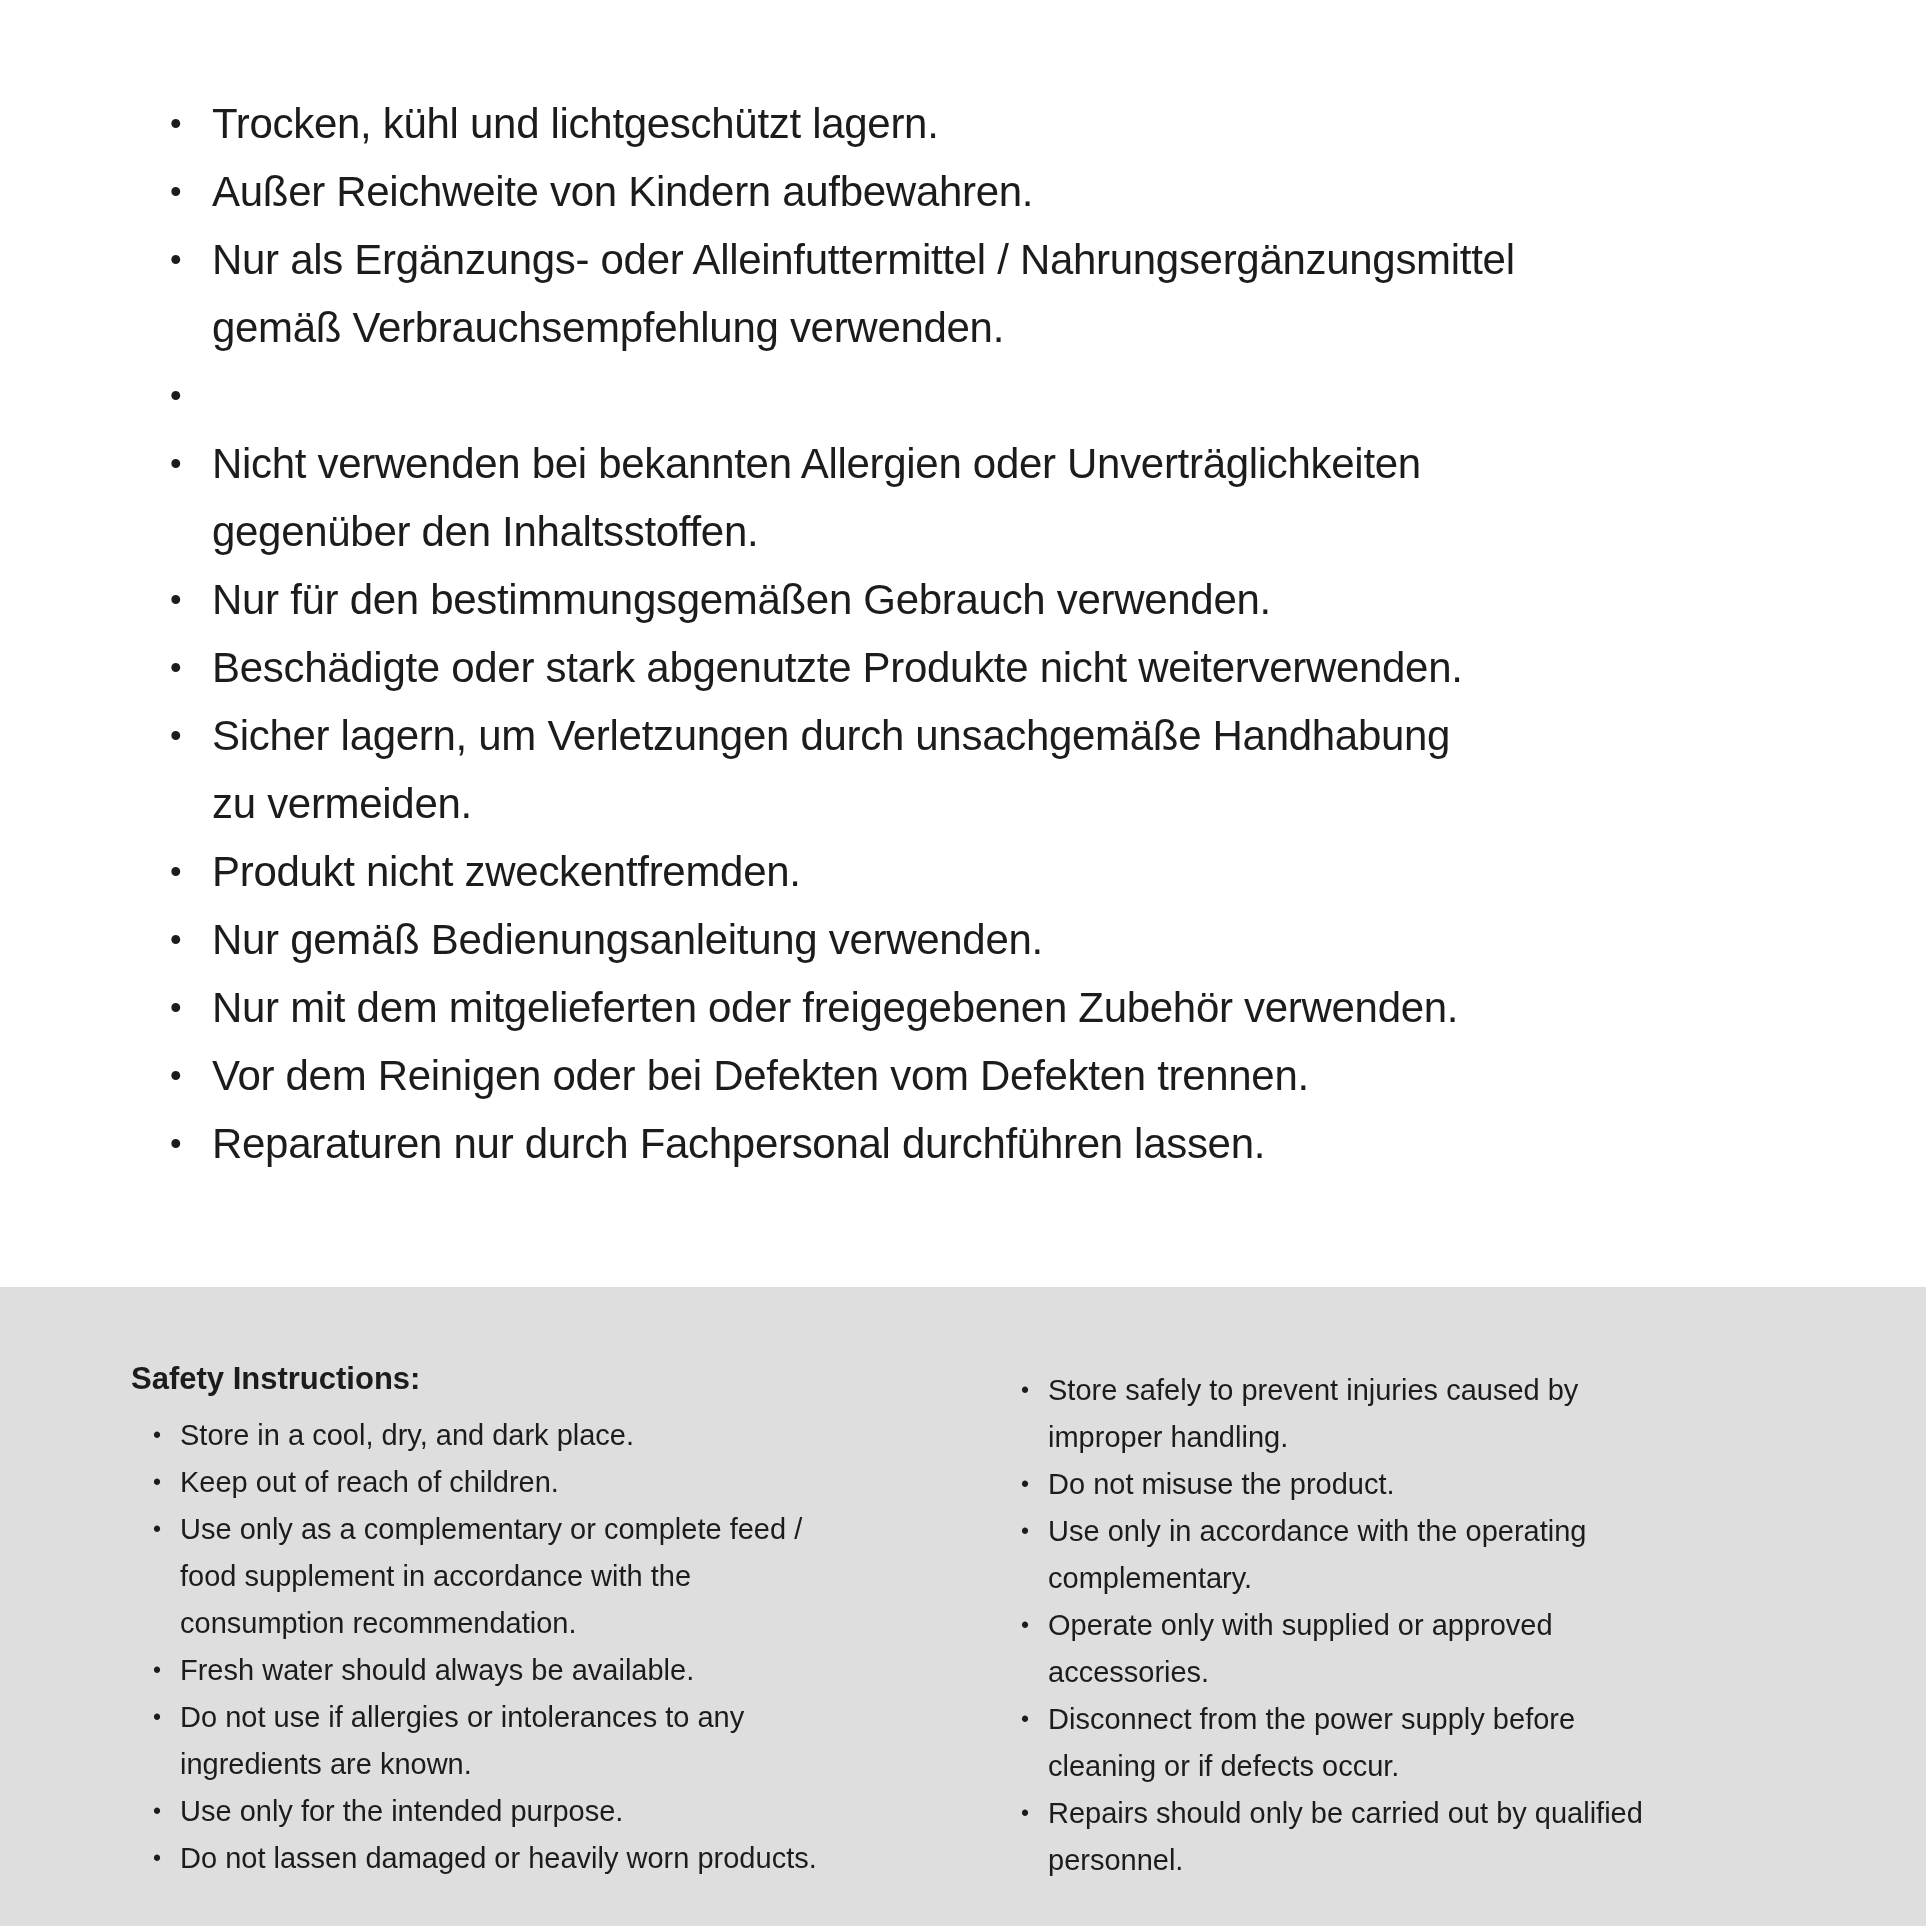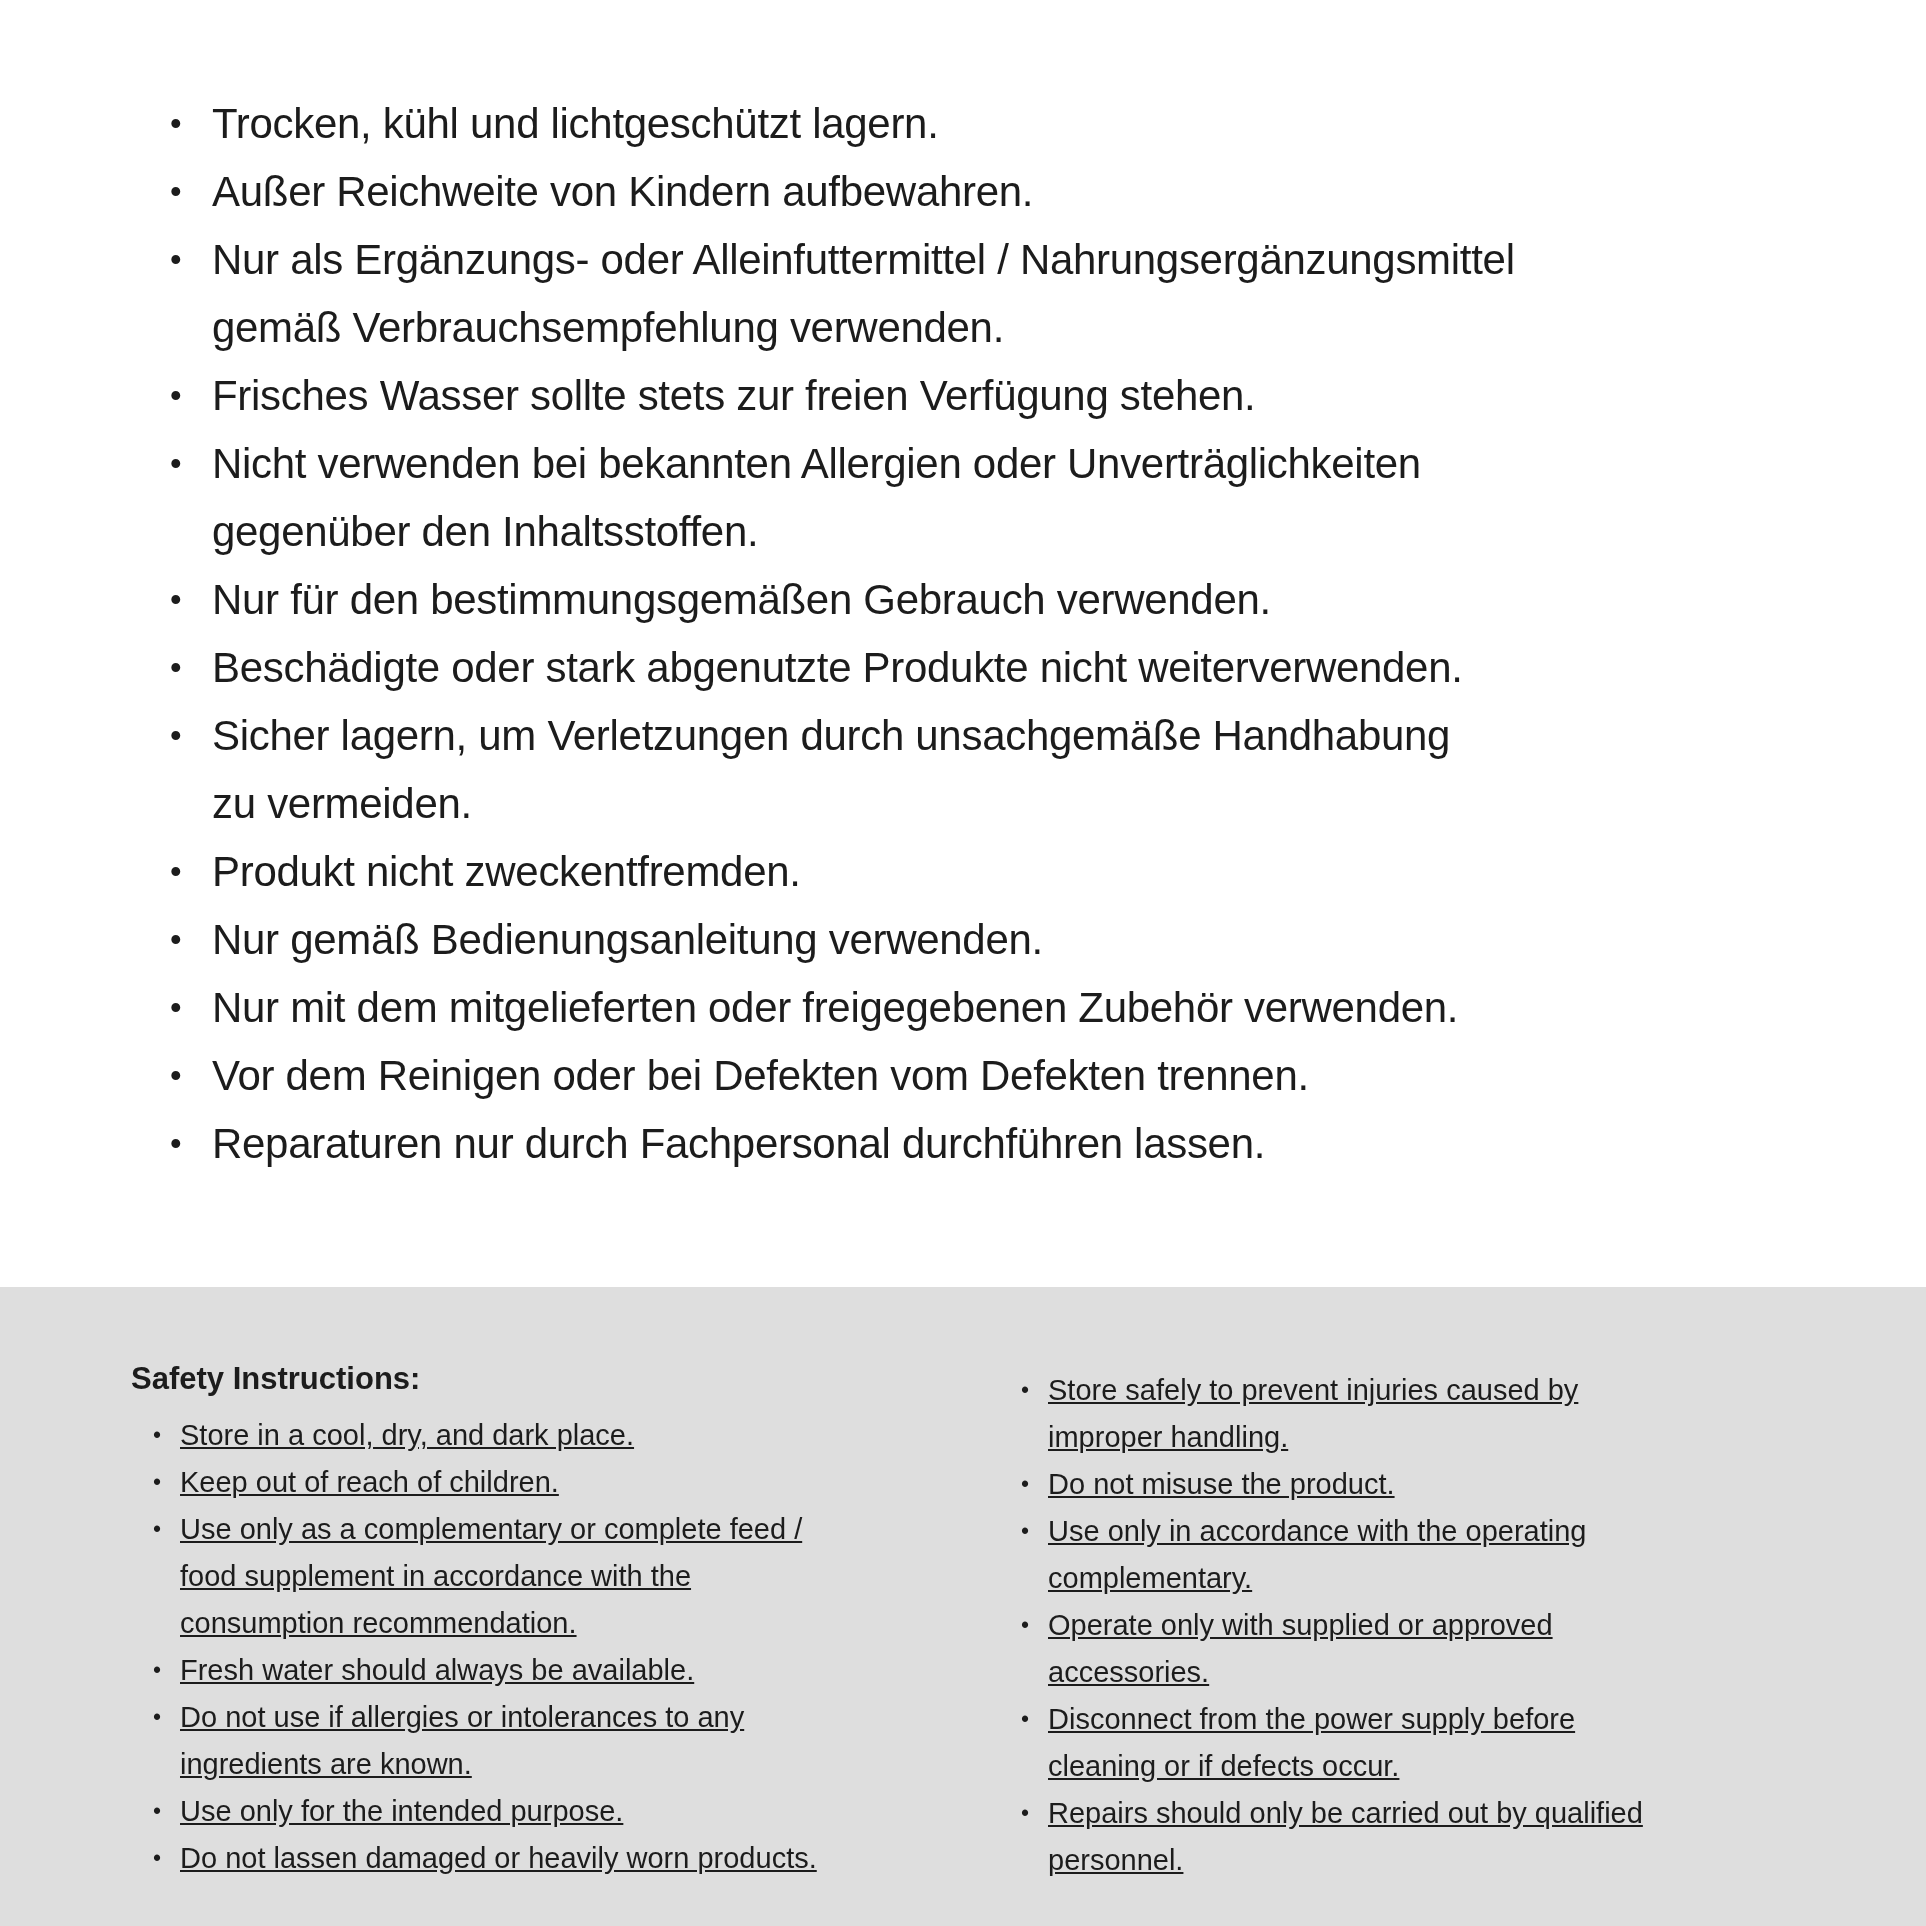--- a/index.html
+++ b/index.html
@@ -26,21 +26,21 @@
     width: 1926px; height: 639px;
     background: #dedede;
   }
   .en-col-left  { position: absolute; left: 131px;  top: 72px; width: 899px; }
   .en-col-right { position: absolute; left: 1021px; top: 80px; width: 873px; }
   .en-title { font-size: 31px; font-weight: 700; line-height: 39px; }
   .en-list { margin-top: 14px; margin-left: 22px; }
   .en-col-right .en-list { margin-top: 0; margin-left: 0; }
   .en-list .li-row { display: flex; font-size: 29px; line-height: 47px; }
   .en-list .bullet { flex: 0 0 27px; font-size: 23px; }
-  .en-list .li-text { white-space: pre-line; text-decoration: underline; }
+  .en-list .li-text { white-space: pre-line; }
 </style>
 </head>
 <body>
 
 <div class="page">
 
   <div class="de-section">
     <div class="de-list">
         <div class="li-row">
           <span class="bullet">•</span>
@@ -50,21 +50,20 @@
           <span class="bullet">•</span>
           <span class="li-text">Außer Reichweite von Kindern aufbewahren.</span>
         </div>
         <div class="li-row">
           <span class="bullet">•</span>
           <span class="li-text">Nur als Ergänzungs- oder Alleinfuttermittel / Nahrungsergänzungsmittel
 gemäß Verbrauchsempfehlung verwenden.</span>
         </div>
         <div class="li-row">
           <span class="bullet">•</span>
-          <span class="li-text">Frisches Wasser sollte stets zur freien Verfügung stehen.</span>
         </div>
         <div class="li-row">
           <span class="bullet">•</span>
           <span class="li-text">Nicht verwenden bei bekannten Allergien oder Unverträglichkeiten
 gegenüber den Inhaltsstoffen.</span>
         </div>
         <div class="li-row">
           <span class="bullet">•</span>
           <span class="li-text">Nur für den bestimmungsgemäßen Gebrauch verwenden.</span>
         </div>

